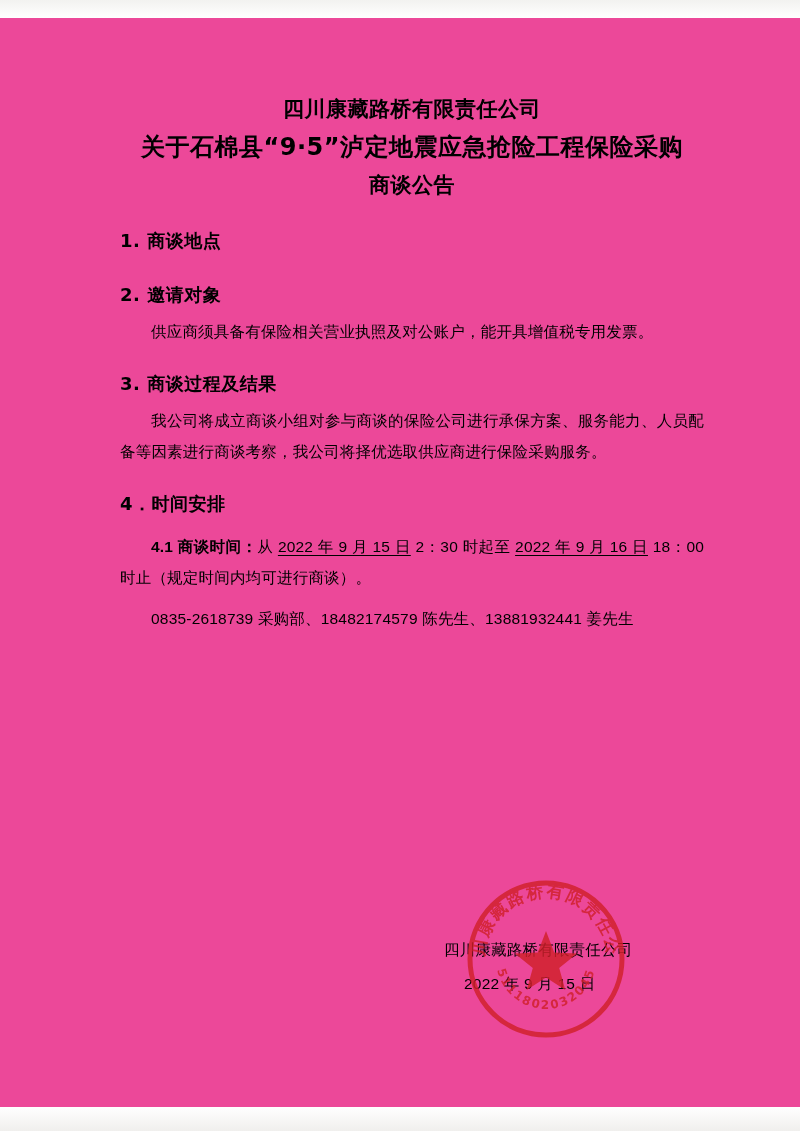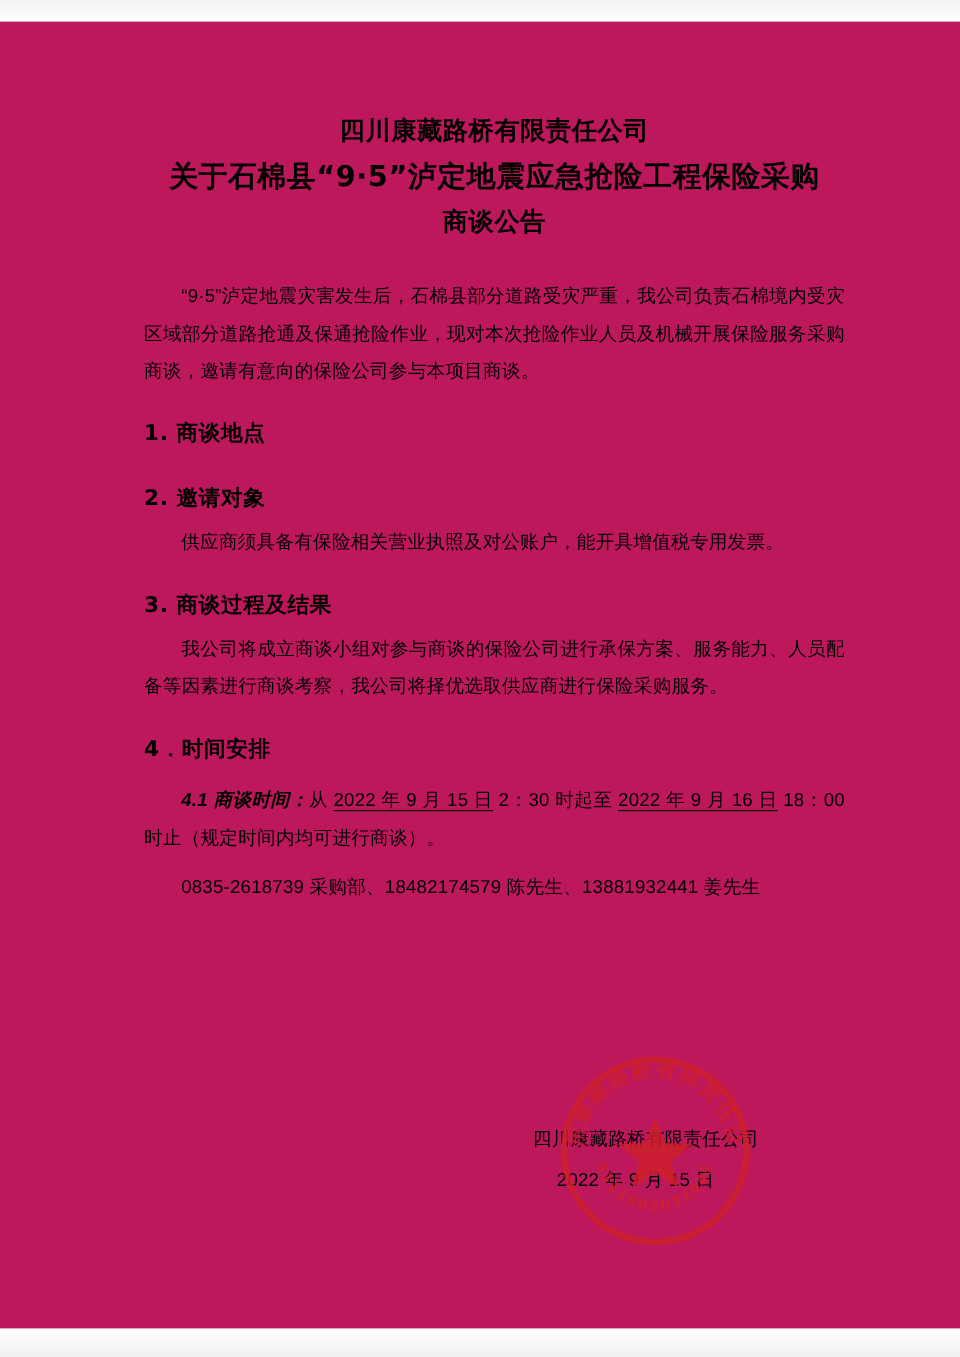--- a/index.html
+++ b/index.html
@@ -11,21 +11,21 @@
     width: 800px;
     height: 1131px;
     font-family: "Liberation Sans", sans-serif;
     color: #111;
     position: relative;
     overflow: hidden;
   }
   .page {
     position: absolute;
     inset: 0;
-    background: #be185d;
+    background: #ec4899;
   }
   .paper-edge-top {
     position: absolute;
     top: 0; left: 0; right: 0;
     height: 18px;
     background: linear-gradient(to bottom, #f2f2f0, #ffffff);
   }
   .paper-edge-bottom {
     position: absolute;
     bottom: 0; left: 0; right: 0;
@@ -94,21 +94,20 @@
     margin-top: 10px;
     letter-spacing: 0.2px;
     text-align: justify;
   }
   .sub-item .indent {
     display: inline-block;
     width: 2em;
   }
   .sub-label {
     font-weight: bold;
-    font-style: italic;
   }
   .u {
     text-decoration: underline;
     text-underline-offset: 3px;
   }
   .signature-area {
     position: absolute;
     right: 96px;
     top: 935px;
     width: 260px;
@@ -150,21 +149,20 @@
   <div class="paper-edge-bottom"></div>
 
   <div class="content">
 
     <div class="title-block">
       <div class="title-line">四川康藏路桥有限责任公司</div>
       <div class="title-line l2">关于石棉县“9·5”泸定地震应急抢险工程保险采购</div>
       <div class="title-line">商谈公告</div>
     </div>
 
-    <div class="intro"><span class="indent"></span><span>“9·5”泸定地震灾害发生后，石棉县部分道路受灾严重，我公司负责石棉境内受灾区域部分道路抢通及保通抢险作业，现对本次抢险作业人员及机械开展保险服务采购商谈，邀请有意向的保险公司参与本项目商谈。</span></div>
 
     <div class="section">
       <div class="section-heading">1. 商谈地点</div>
     </div>
 
     <div class="section">
       <div class="section-heading">2. 邀请对象</div>
       <div class="section-body"><span class="indent"></span><span>供应商须具备有保险相关营业执照及对公账户，能开具增值税专用发票。</span></div>
     </div>
 

